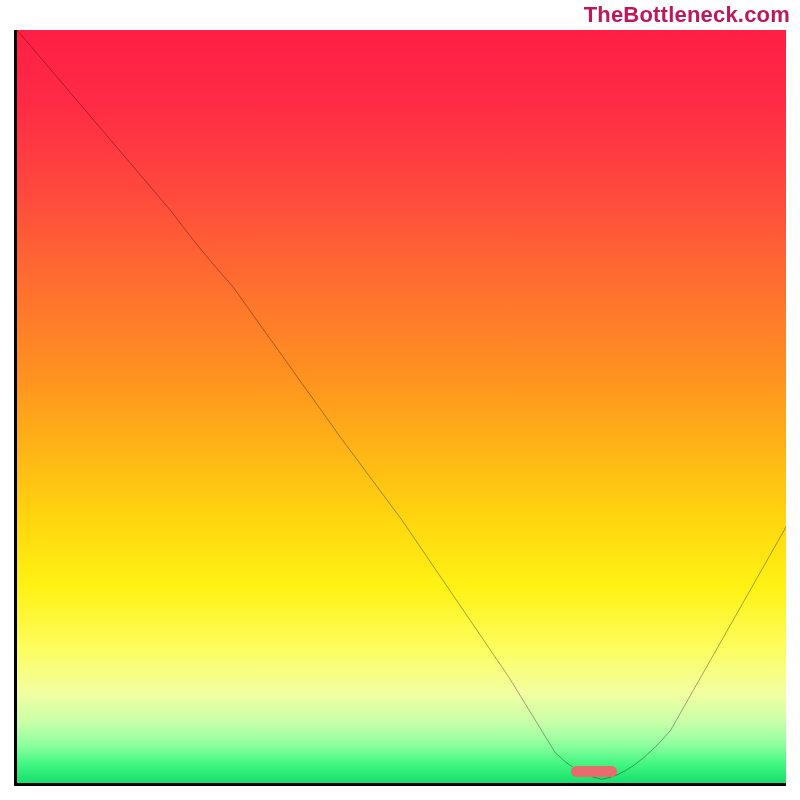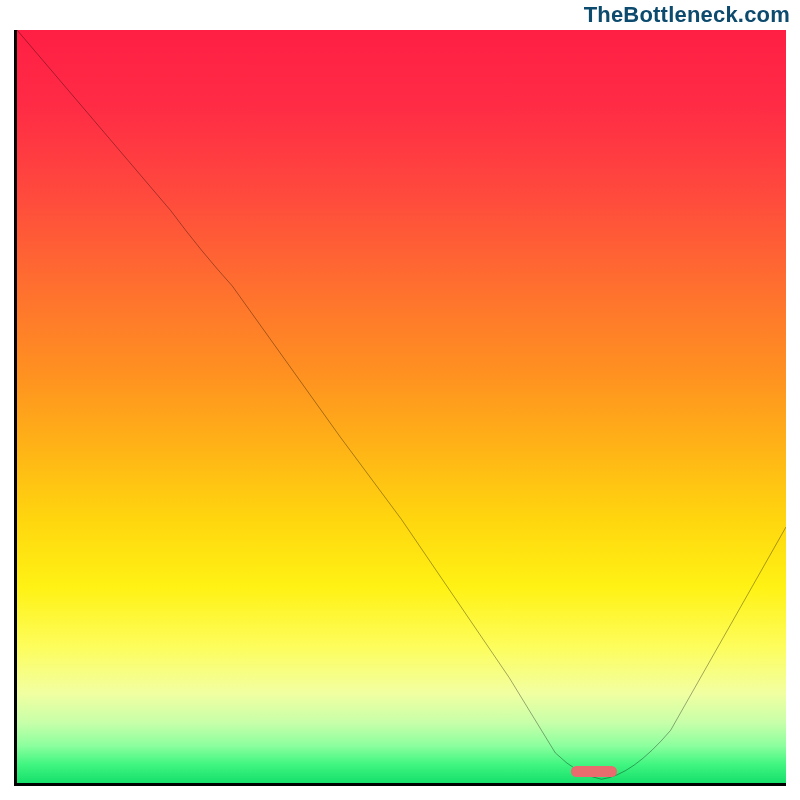--- a/index.html
+++ b/index.html
@@ -15,21 +15,21 @@
     position: relative;
     width: 800px;
     height: 800px;
   }
   .watermark {
     position: absolute;
     top: 2px;
     right: 10px;
     font-size: 22px;
     font-weight: 600;
-    color: #0c4a6e;
+    color: #be185d;
     letter-spacing: 0.2px;
   }
   .plot-area {
     position: absolute;
     left: 14px;
     top: 30px;
     width: 772px;
     height: 756px;
     border-left: 3px solid #000;
     border-bottom: 3px solid #000;

